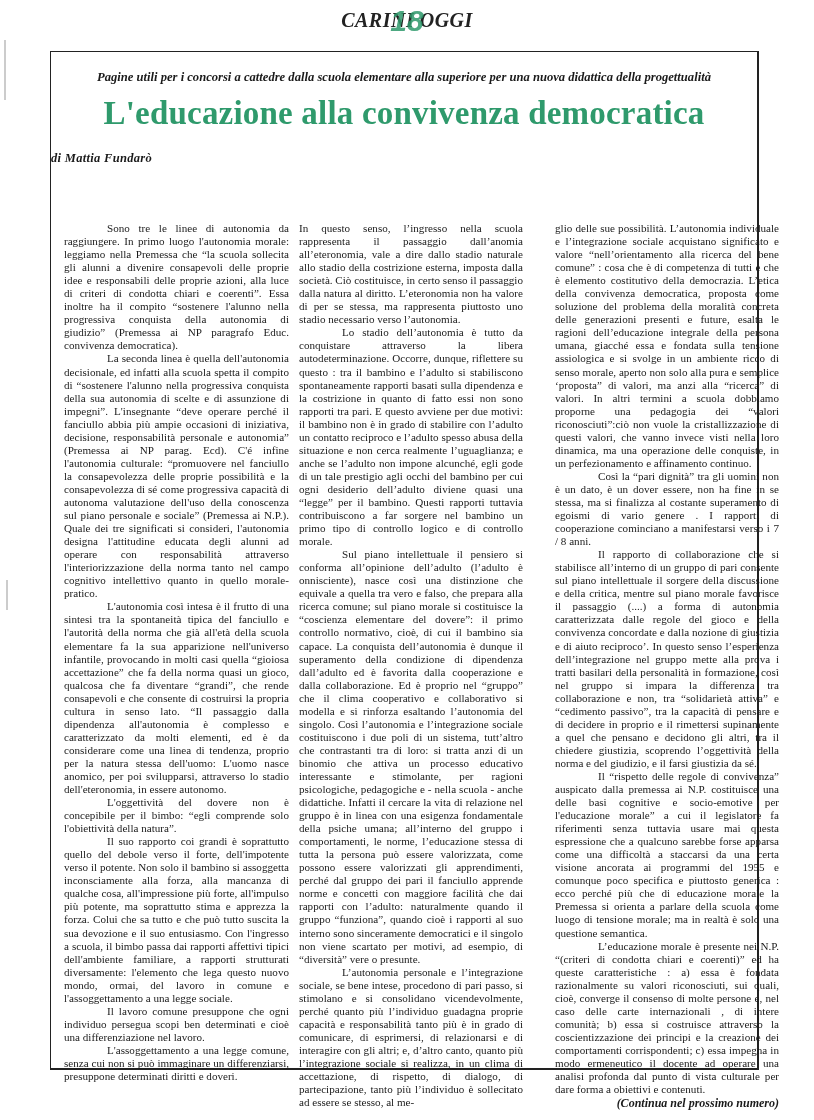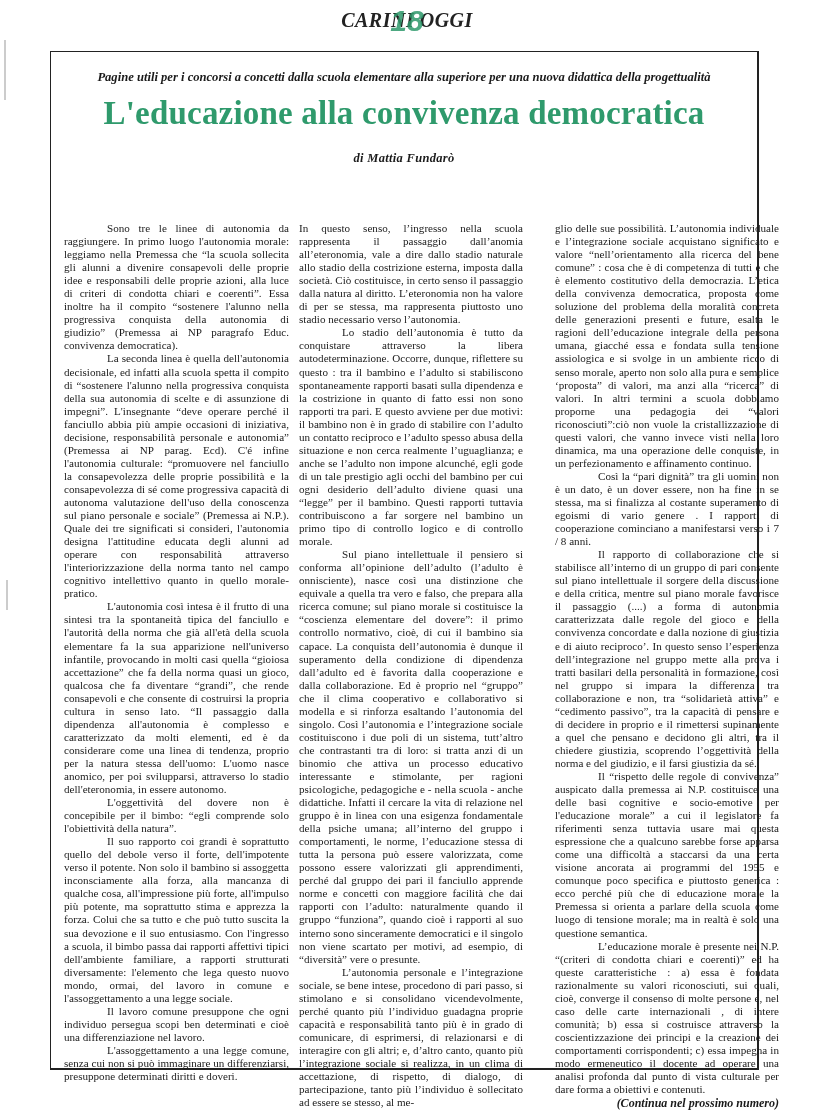--- a/index.html
+++ b/index.html
@@ -26,21 +26,21 @@
   }
   .kicker {
     position: absolute; left: 0; top: 18px; width: 100%; text-align: center;
     font-style: italic; font-weight: bold; font-size: 12.6px; color: #1a1a1a;
   }
   .headline {
     position: absolute; left: 0; top: 43px; width: 100%; text-align: center;
     font-weight: bold; font-size: 33px; color: #2f9a6c; letter-spacing: 0.2px;
   }
   .byline {
-    position: absolute; left: 0; top: 99px; width: 100%; text-align: center;
+    position: absolute; left: 0; top: 99px; width: 100%; 
     font-style: italic; font-weight: bold; font-size: 12.5px; color: #1a1a1a; letter-spacing: 0.3px;
   }
   .col {
     position: absolute; top: 129px; width: 225px;
     font-size: 11.1px; line-height: 13.05px; text-align: justify; hyphens: manual; margin-top: 41px;
   }
   .col.c1 { left: 13px; }
   .col.c2 { left: 248px; width: 224px; }
   .col.c3 { left: 504px; width: 224px; }
   .col p { margin: 0; text-indent: 0; }
@@ -55,21 +55,21 @@
   <div class="logo-wrap">
     <span class="logo-text">CARINI OGGI</span>
     <span class="logo-num">18</span>
   </div>
 </div>
 
 <span class="scan-mark" style="left:4px;top:40px;height:60px;"></span>
 <span class="scan-mark" style="left:6px;top:580px;height:30px;"></span>
 
 <div class="frame">
-  <div class="kicker">Pagine utili per i concorsi a concetti dalla scuola elementare alla superiore per una nuova didattica della progettualità</div>
+  <div class="kicker">Pagine utili per i concorsi a cattedre dalla scuola elementare alla superiore per una nuova didattica della progettualità</div>
   <h1 class="headline" style="margin:0;">L'educazione alla convivenza democratica</h1>
   <div class="byline">di Mattia Fundarò</div>
 
   <div class="col c1">
     <p class="ind">Sono tre  le linee di autonomia da raggiungere. In primo luogo l'autonomia morale: leggiamo nella Premessa che “la scuola sollecita gli alunni a divenire consapevoli delle proprie idee e responsabili delle proprie azioni, alla luce di criteri di condotta chiari e coerenti”. Essa inoltre ha il compito “sostenere l'alunno nella progressiva conquista della autonomia di giudizio” (Premessa ai NP paragrafo Educ. convivenza democratica).</p>
     <p class="ind">La seconda linea è quella dell'autonomia decisionale, ed infatti alla scuola spetta il compito di “sostenere l'alunno nella progressiva conquista della sua autonomia di scelte e di assunzione di impegni”. L'insegnante “deve operare perché il fanciullo abbia più ampie occasioni di iniziativa, decisione, responsabilità personale e autonomia” (Premessa ai NP parag. Ecd). C'é infine l'autonomia culturale: “promuovere nel fanciullo la consapevolezza delle proprie possibilità e la consapevolezza di sé come progressiva capacità di autonoma valutazione dell'uso della conoscenza sul piano personale e sociale” (Premessa ai N.P.). Quale dei tre significati si consideri, l'autonomia designa l'attitudine educata degli alunni ad operare con responsabilità attraverso l'interiorizzazione della norma tanto nel campo cognitivo intellettivo quanto in quello morale-pratico.</p>
     <p class="ind">L'autonomia così intesa è il frutto di una sintesi tra la spontaneità tipica del fanciullo e l'autorità della norma che già all'età della scuola elementare fa la sua apparizione nell'universo infantile, provocando in molti casi quella “gioiosa accettazione” che fa della norma quasi un gioco, qualcosa che fa diventare “grandi”, che rende consapevoli e che consente di costruirsi la propria cultura in senso lato. “Il passaggio dalla dipendenza all'autonomia  è complesso e caratterizzato da molti elementi, ed è da considerare come una linea di tendenza, proprio per la natura stessa dell'uomo: L'uomo nasce anomico, per poi  svilupparsi, attraverso  lo  stadio dell'eteronomia, in essere autonomo.</p>
     <p class="ind">L'oggettività del dovere non è concepibile per il bimbo: “egli comprende solo l'obiettività  della natura”.</p>
     <p class="ind">Il  suo rapporto coi grandi è soprattutto quello del debole verso il forte, dell'impotente verso il potente.  Non solo il bambino si assoggetta inconsciamente alla forza, alla mancanza di qualche cosa, all'impressione più forte, all'impulso più potente, ma soprattutto stima e apprezza la forza. Colui che sa tutto e che può tutto suscita la sua devozione e il suo entusiasmo. Con l'ingresso a scuola, il bimbo passa dai rapporti affettivi tipici dell'ambiente familiare, a rapporti strutturati diversamente: l'elemento che lega questo nuovo mondo, ormai, del lavoro in comune e l'assoggettamento a una legge sociale.</p>
     <p class="ind">Il  lavoro comune  presuppone che ogni individuo persegua scopi ben determinati e cioè una differenziazione nel lavoro.</p>

